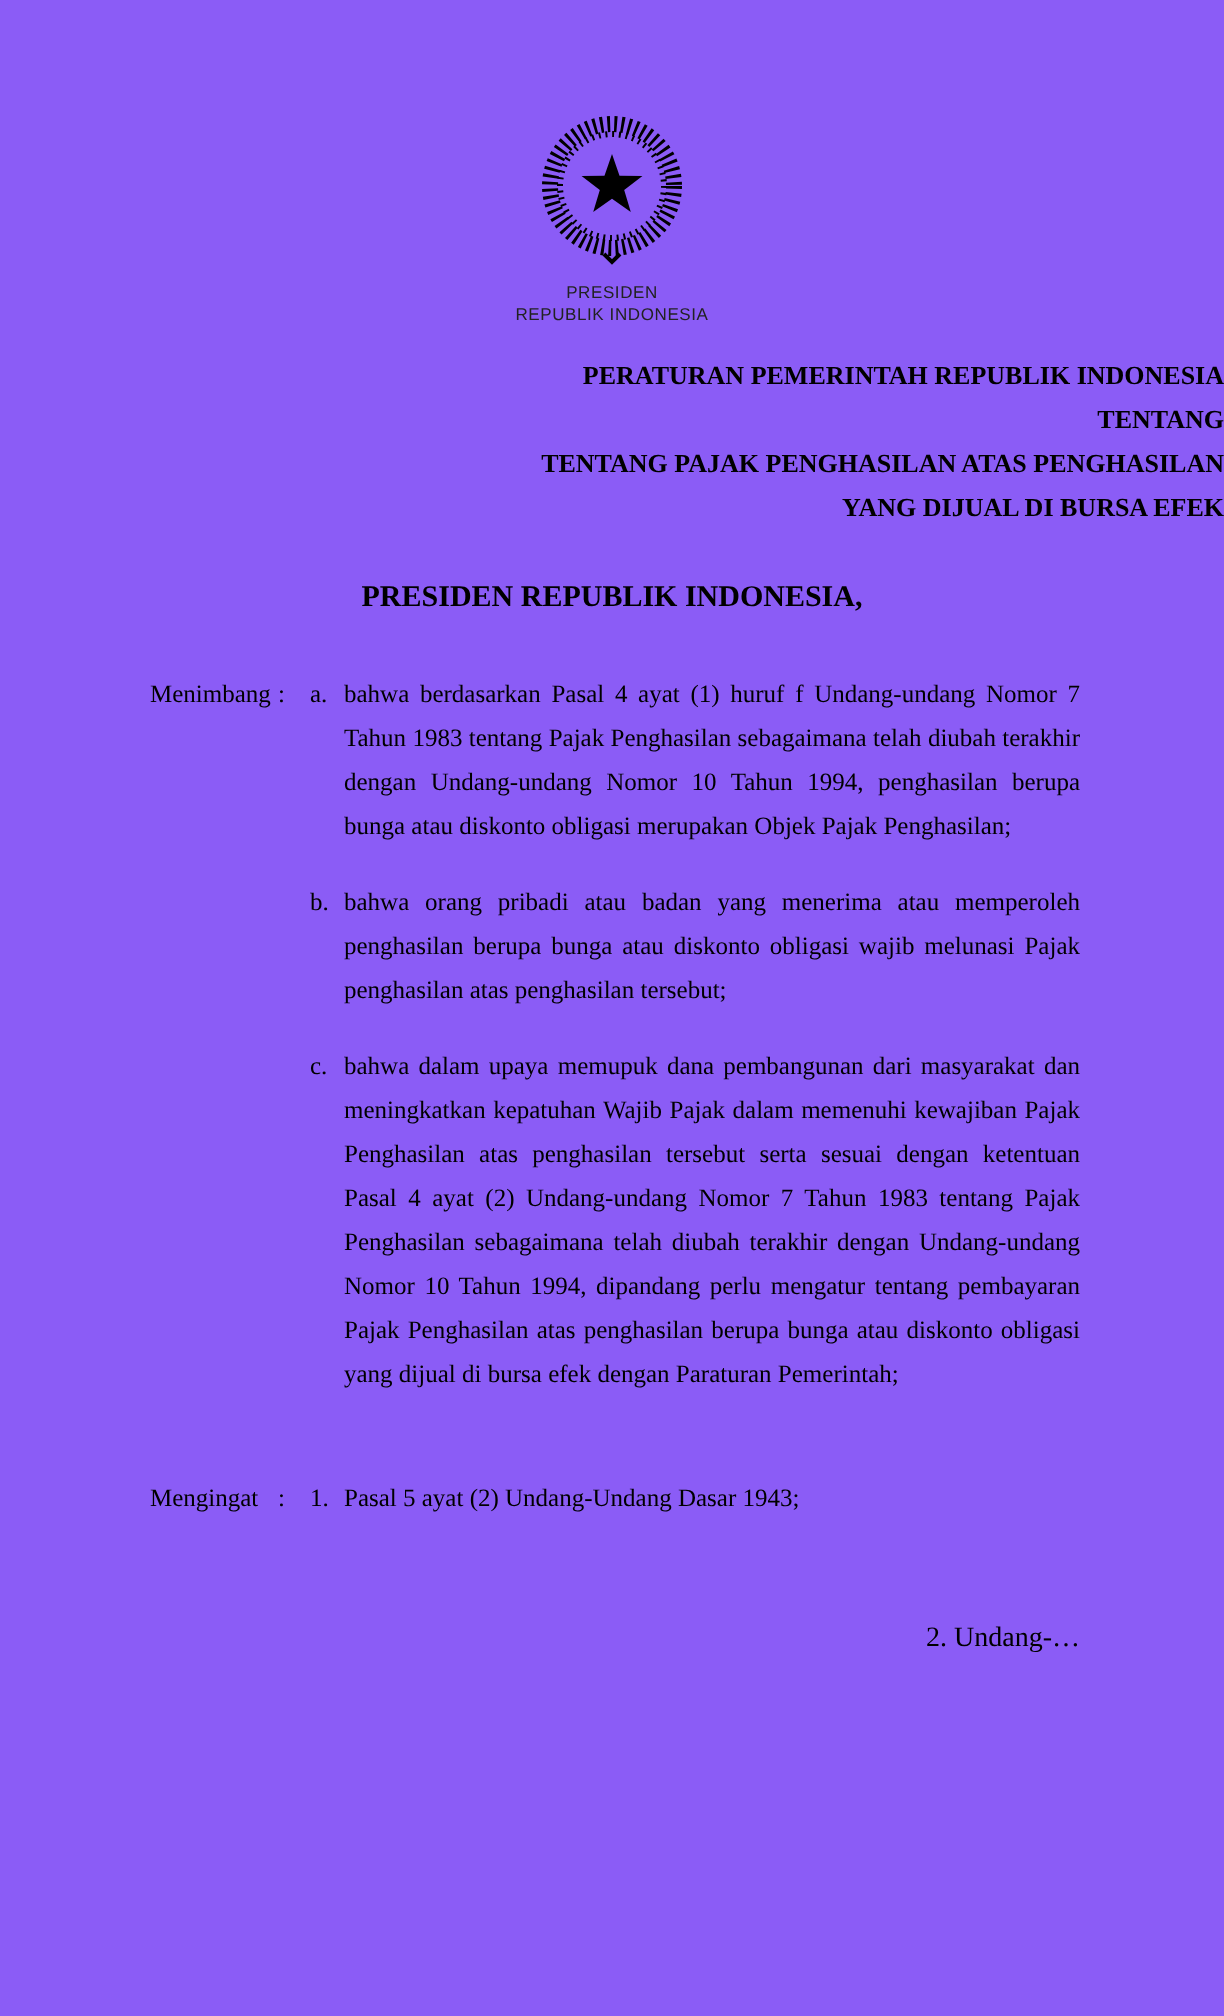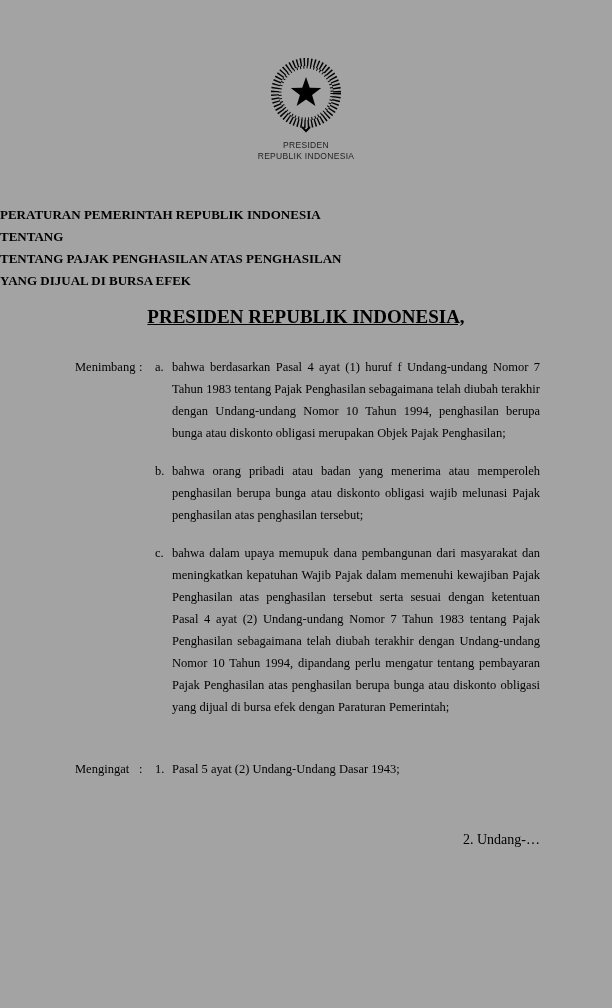--- a/index.html
+++ b/index.html
@@ -5,53 +5,52 @@
   html, body {
     margin: 0;
     padding: 0;
     background: #ffffff;
   }
   .page {
     position: relative;
     width: 612px;
     height: 1008px;
     margin: 0 auto;
-    background: #a3a3a3;
+    background: #8b5cf6;
     font-family: "Liberation Serif", serif;
     color: #000000;
     overflow: hidden;
     box-sizing: border-box;
   }
   .emblem-block {
     padding-top: 52px;
     text-align: center;
   }
   .emblem-svg {
     display: inline-block;
   }
   .emblem-caption {
     font-family: "Liberation Sans", sans-serif;
     font-size: 8.5px;
     line-height: 11px;
     letter-spacing: 0.3px;
     color: #222;
   }
   .title-block {
-    margin-top: 42px;
-    text-align: left;
+    margin-top: 14px;
+    text-align: right;
     font-weight: bold;
     font-size: 13px;
     line-height: 22px;
   }
   .preamble-heading {
-    margin-top: 14px;
+    margin-top: 26px;
     text-align: center;
     font-weight: bold;
-    font-size: 19px;
-    text-decoration: underline;
+    font-size: 15px;
   }
   .clauses {
     margin: 28px 72px 0 75px;
     font-size: 12.5px;
     line-height: 22px;
   }
   .clause-row {
     display: grid;
     grid-template-columns: 64px 16px 1fr;
     align-items: start;

